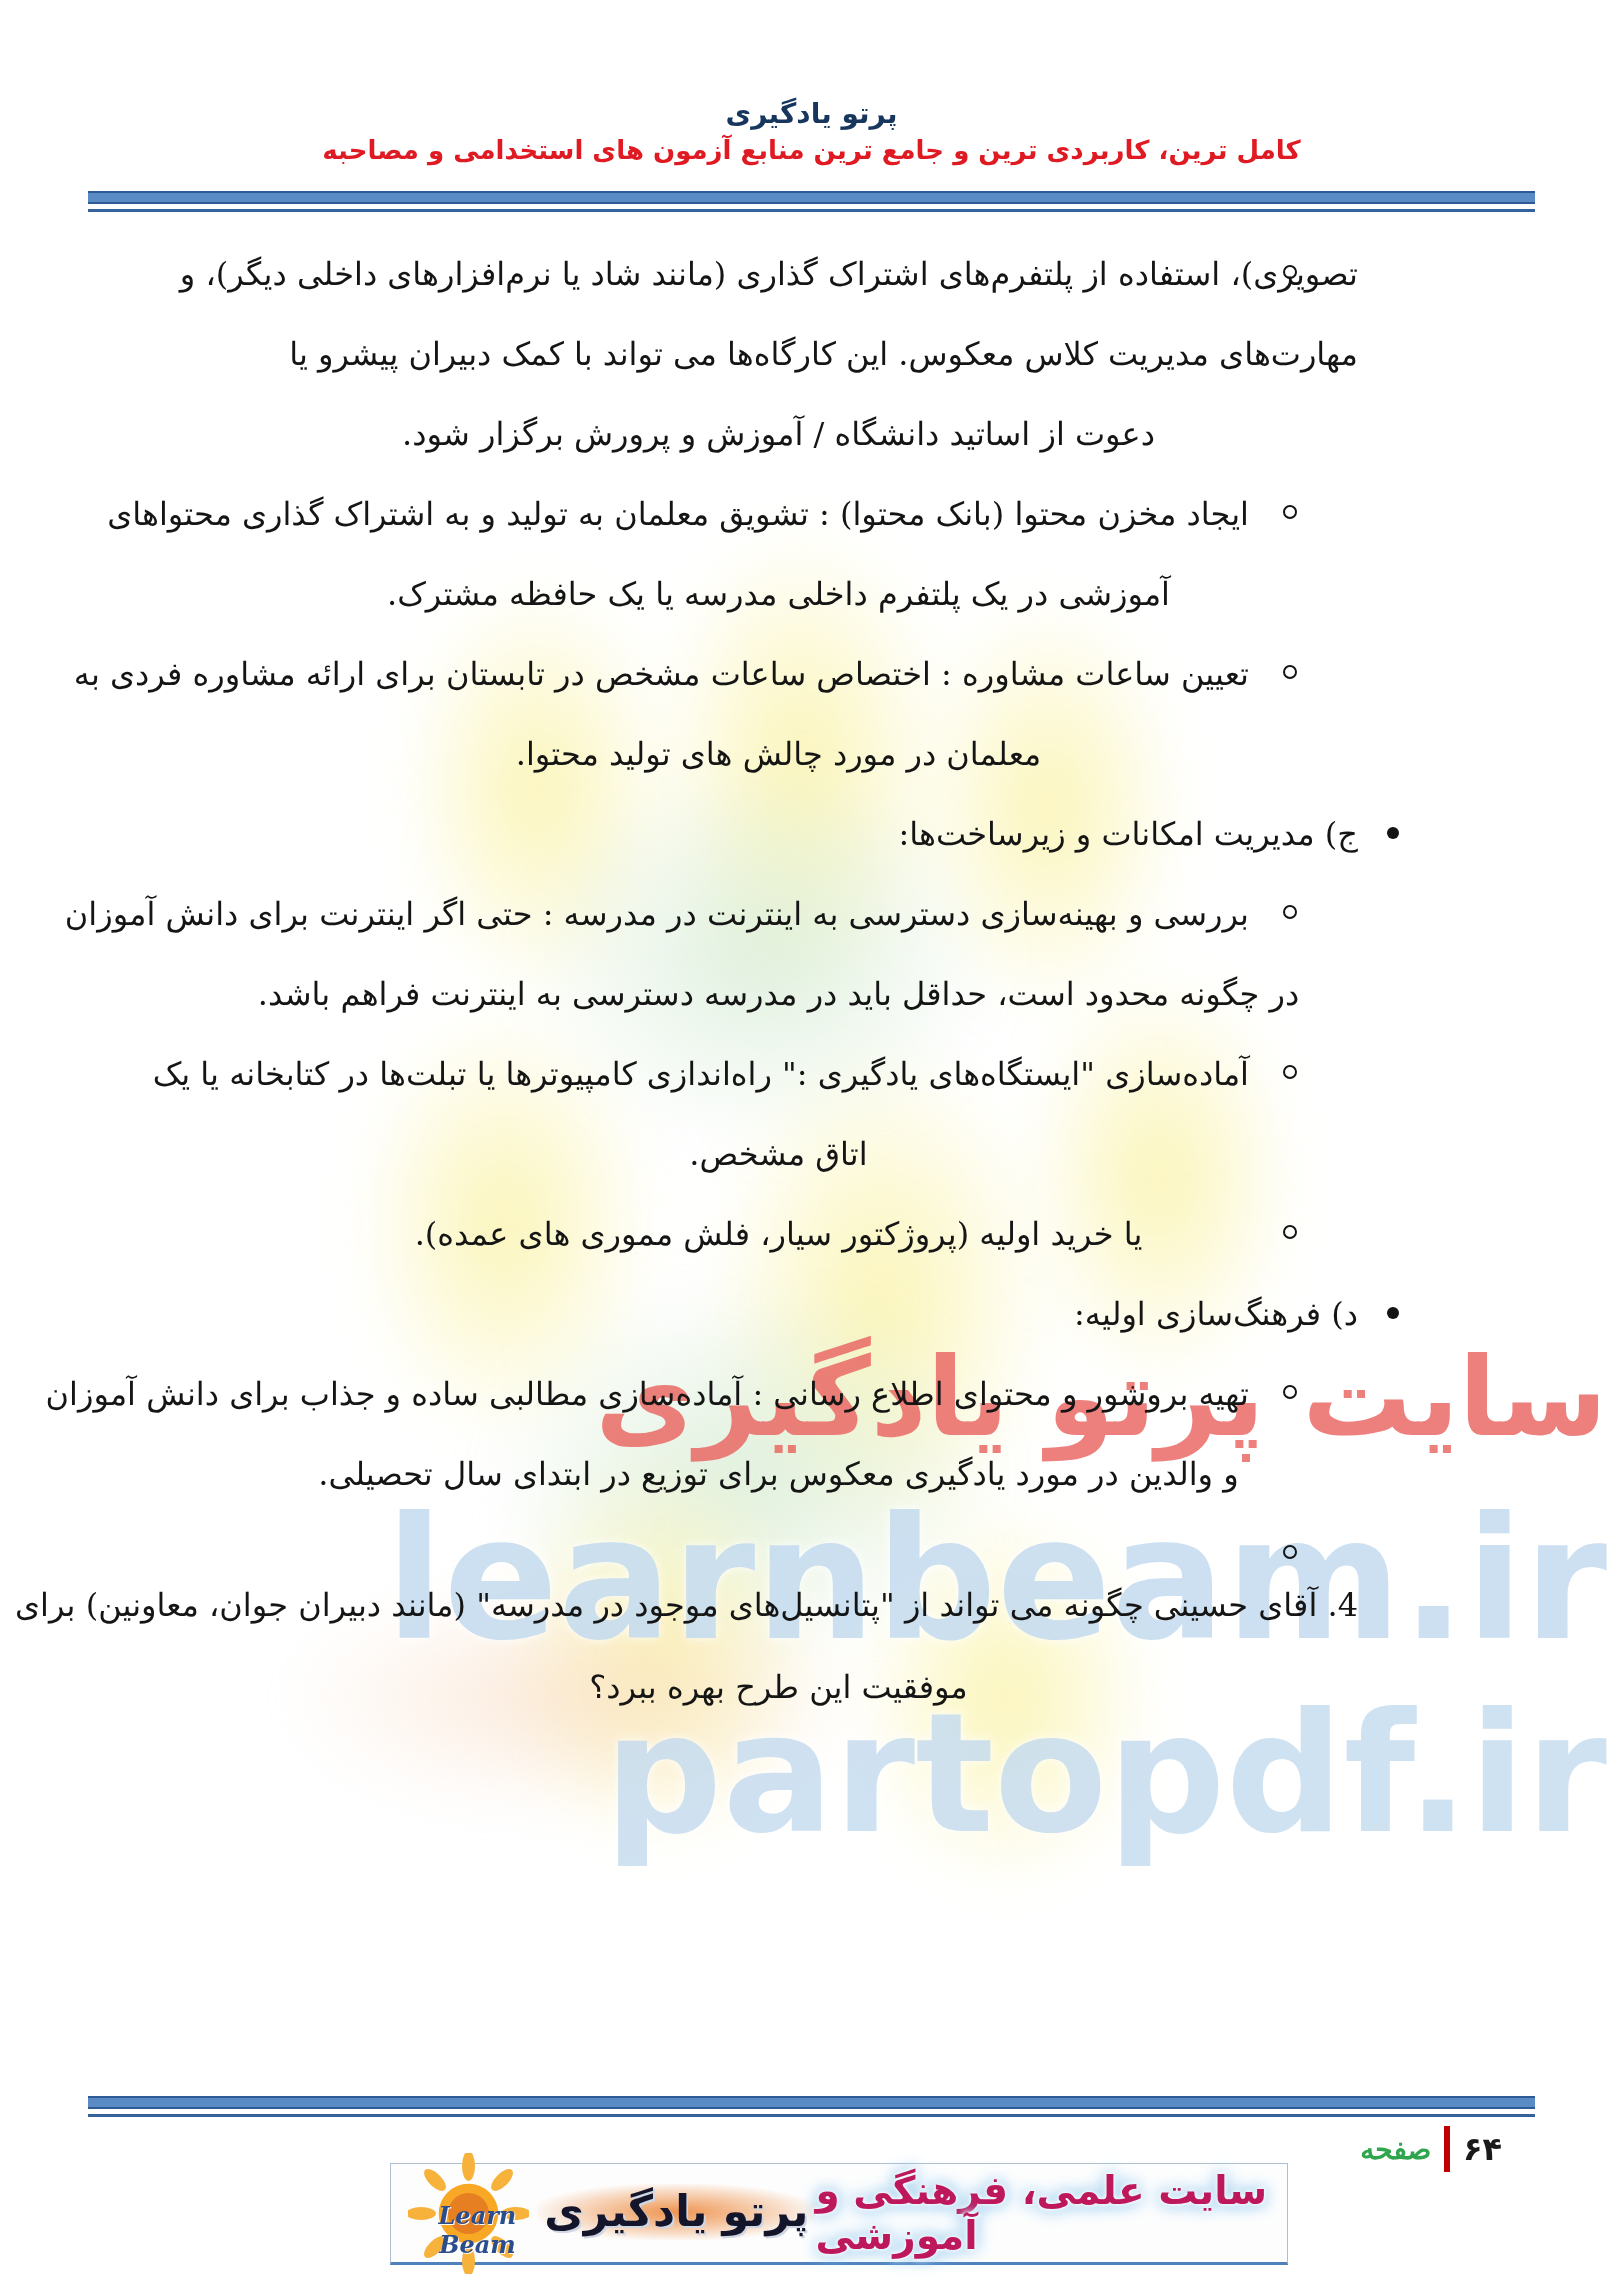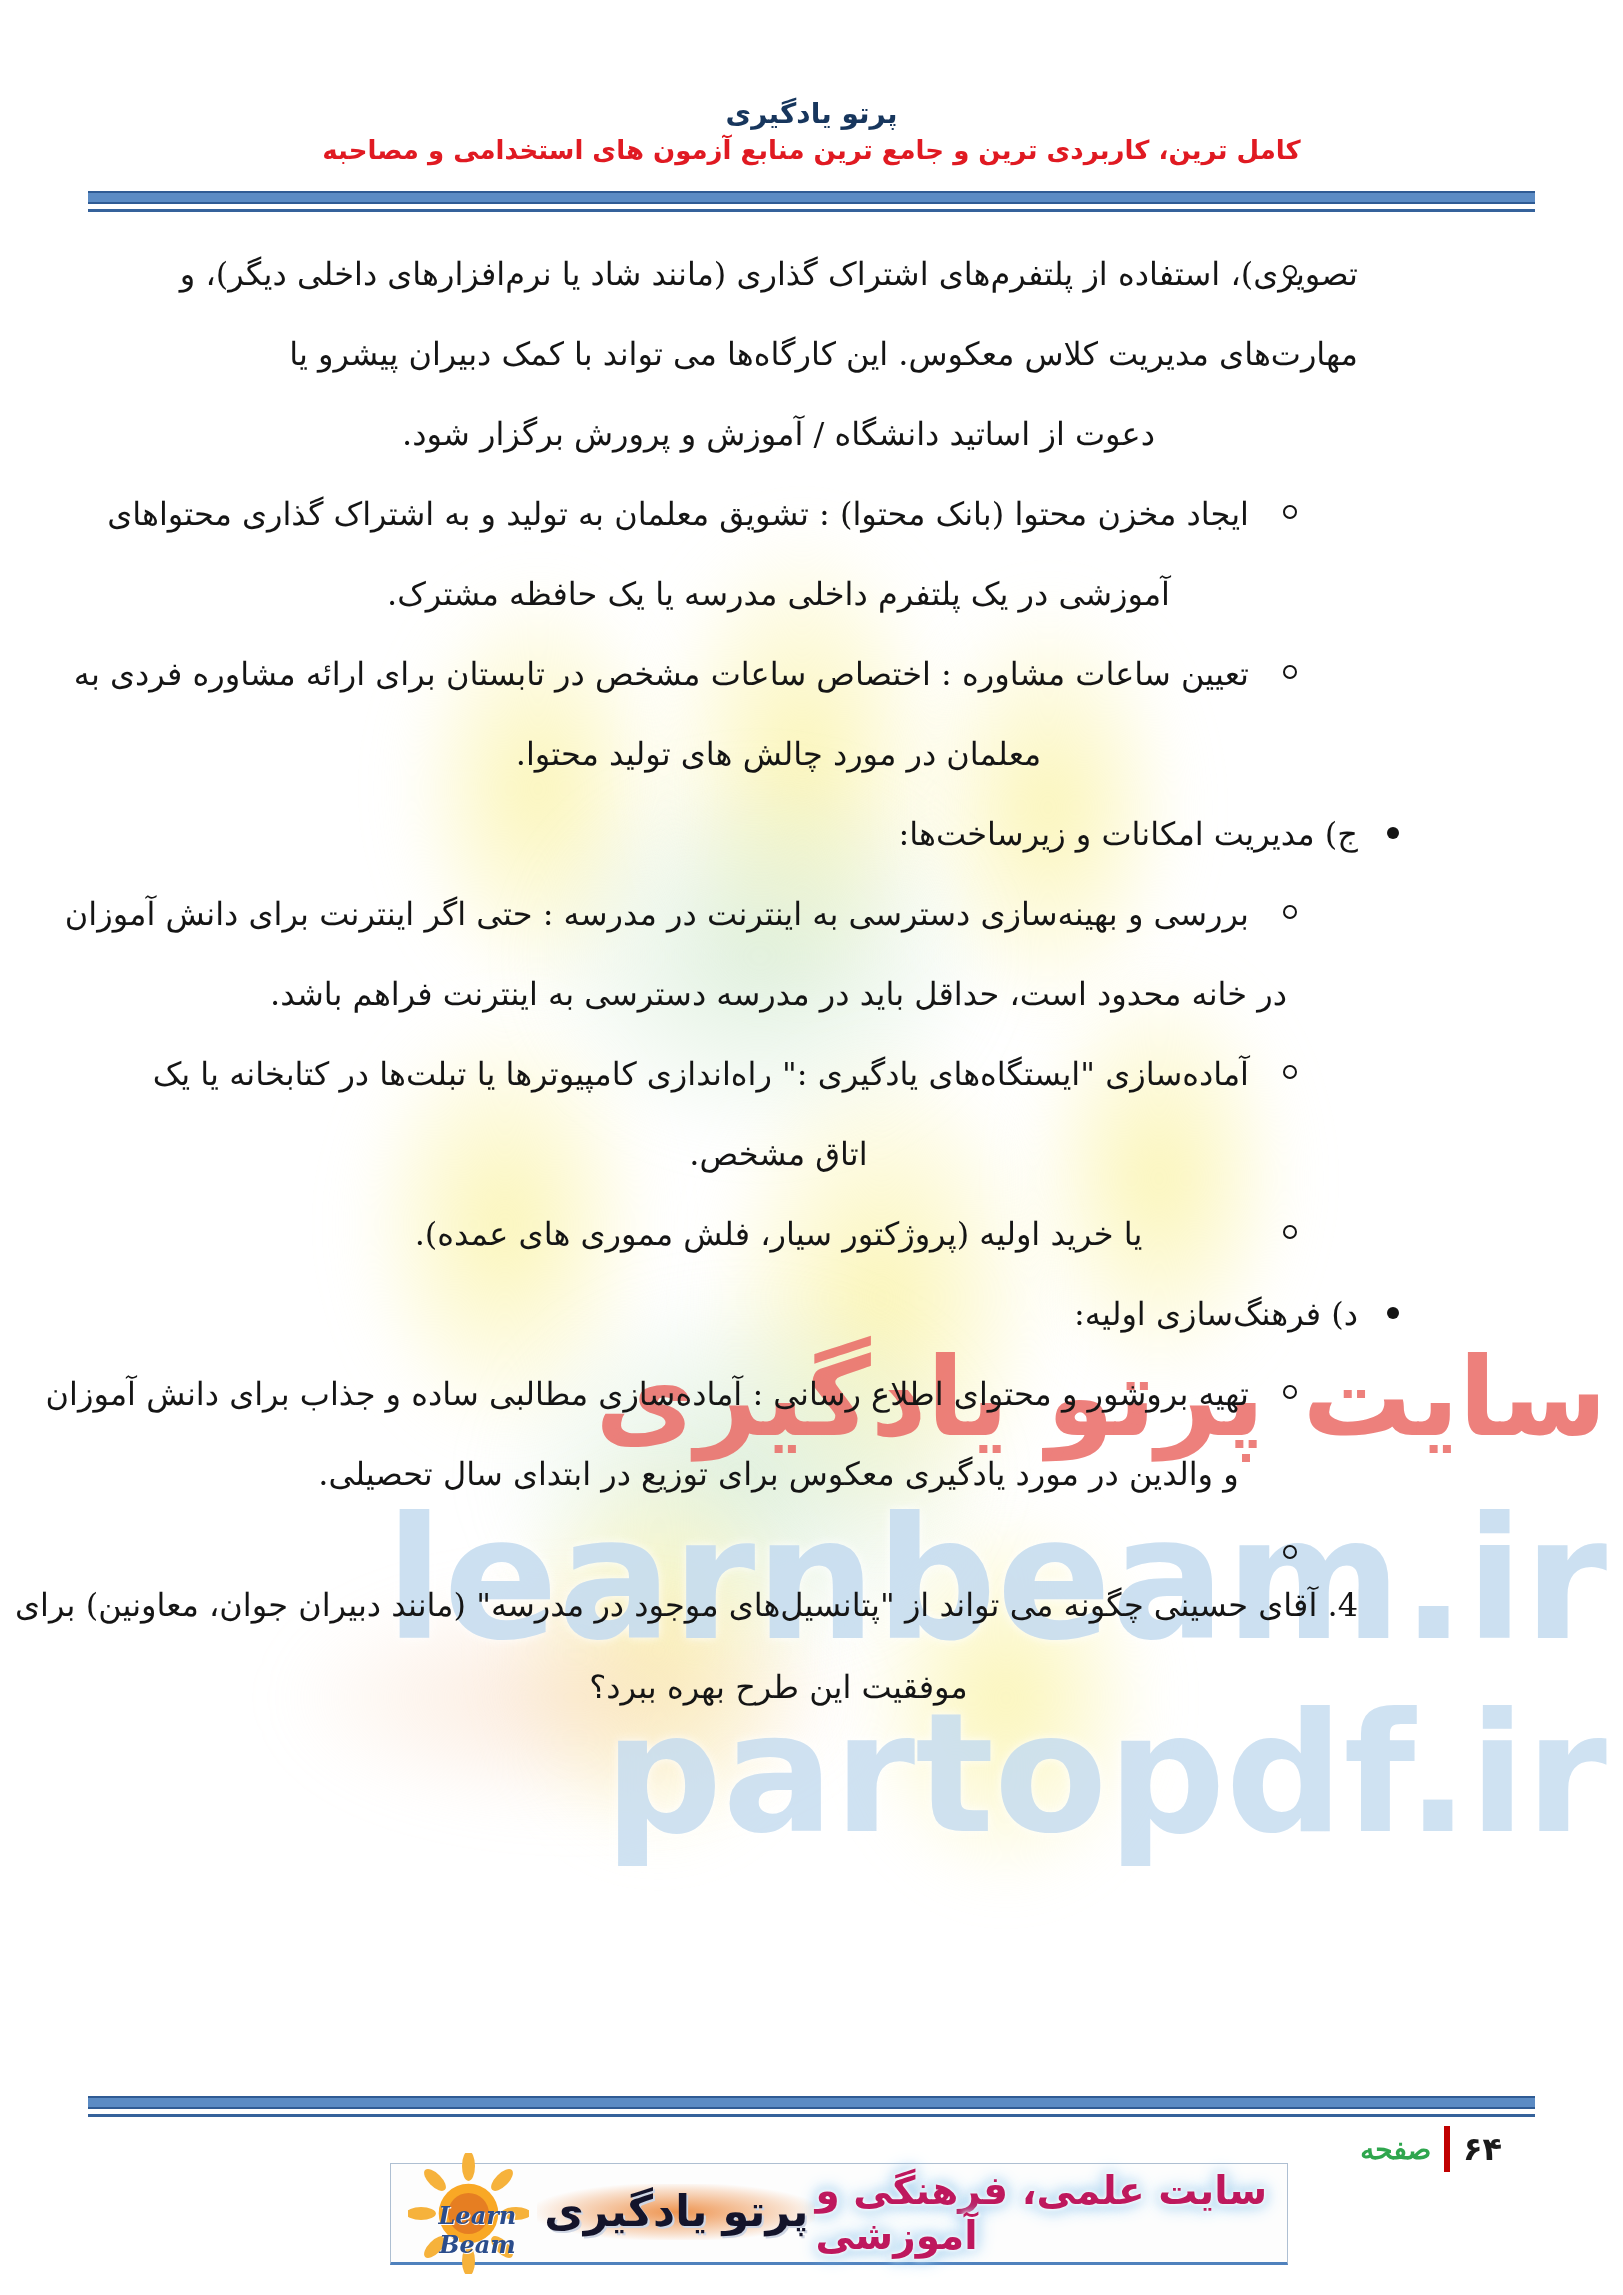--- a/index.html
+++ b/index.html
@@ -172,21 +172,21 @@
     </div>
 
     <div class="item">
       <span class="bullet-disc"></span>
       <div class="line">ج) مدیریت امکانات و زیرساخت‌ها:</div>
     </div>
 
     <div class="item">
       <span class="bullet-circle"></span>
       <div class="line first-l2">بررسی و بهینه‌سازی دسترسی به اینترنت در مدرسه : حتی اگر اینترنت برای دانش آموزان</div>
-      <div class="line center">در خانه محدود است، حداقل باید در مدرسه دسترسی به اینترنت فراهم باشد.</div>
+      <div class="line center">در چگونه محدود است، حداقل باید در مدرسه دسترسی به اینترنت فراهم باشد.</div>
     </div>
 
     <div class="item">
       <span class="bullet-circle"></span>
       <div class="line first-l2">آماده‌سازی "ایستگاه‌های یادگیری :" راه‌اندازی کامپیوترها یا تبلت‌ها در کتابخانه یا یک</div>
       <div class="line center">اتاق مشخص.</div>
     </div>
 
     <div class="item">
       <span class="bullet-circle"></span>

